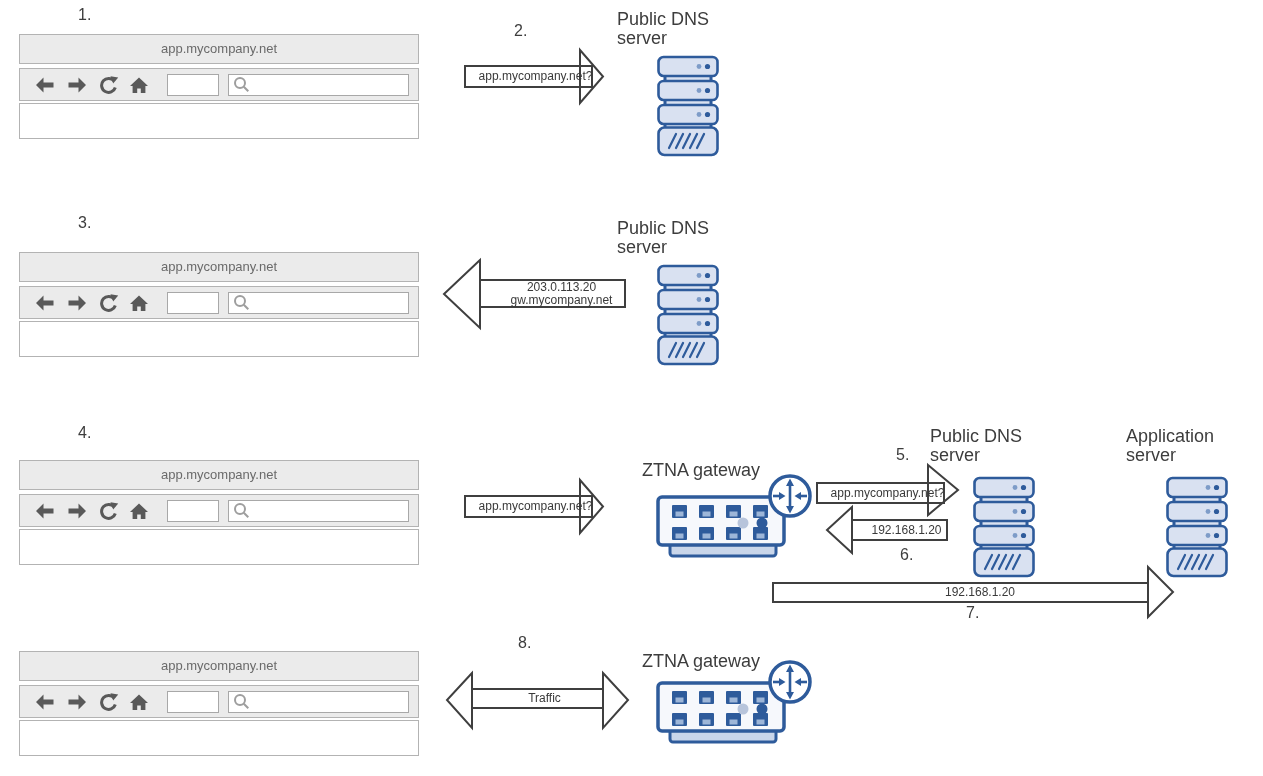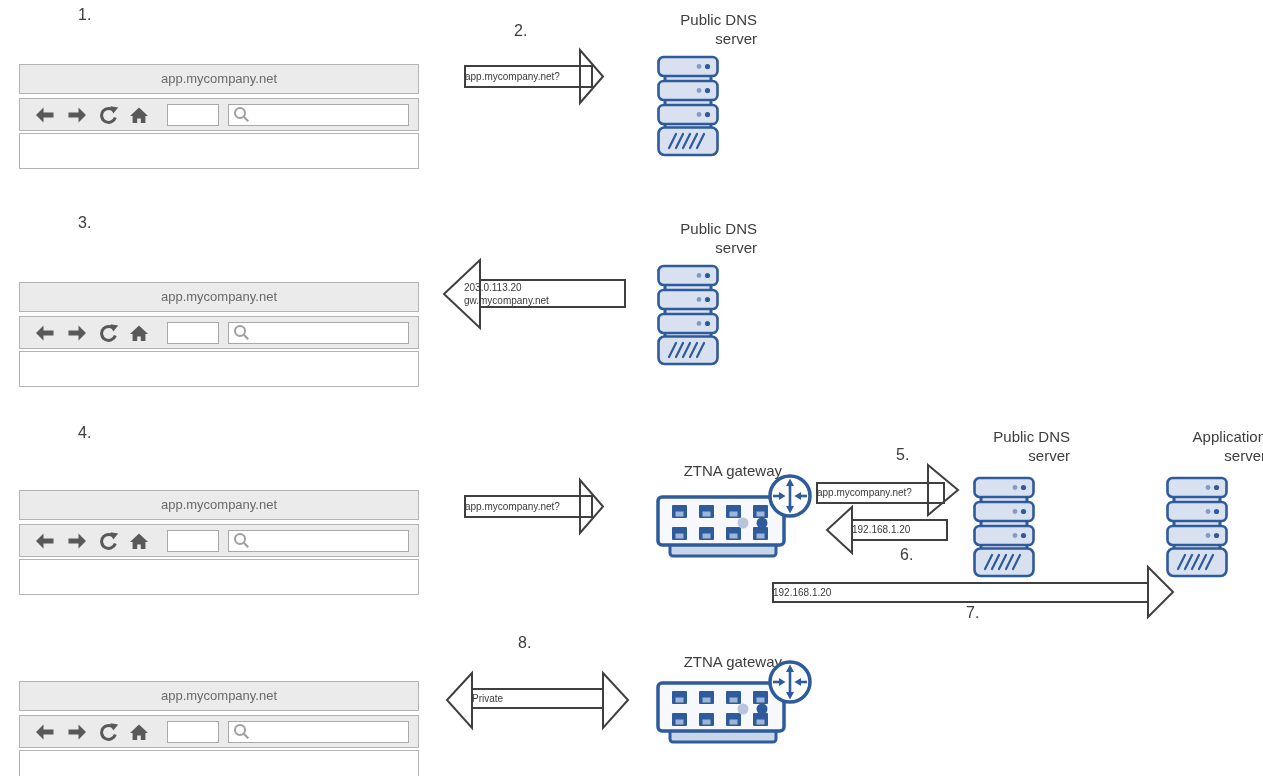--- a/index.html
+++ b/index.html
@@ -4,37 +4,37 @@
 <style>
   html,body{margin:0;padding:0;background:#ffffff;}
   body{width:1263px;height:776px;position:relative;overflow:hidden;
        font-family:"Liberation Sans", sans-serif;color:#3a3a3a;}
   .abs{position:absolute;}
 
   
   .step-num{position:absolute;font-size:16px;color:#3d3d3d;}
 
   
-  .node-label{position:absolute;width:140px;text-align:right;font-size:15px;line-height:19px;color:#3d3d3d;}
+  .node-label{position:absolute;width:140px;text-align:left;font-size:18px;line-height:19px;color:#3d3d3d;}
 
   
-  .browser{position:absolute;left:19px;width:400px;margin-top:30px;}
+  .browser{position:absolute;left:19px;width:400px;}
   .b1{top:34px}.b3{top:252px}.b4{top:460px}.b8{top:651px}
   .bw-title{height:28px;background:#ebebeb;border:1px solid #b3b3b3;
             text-align:center;line-height:28px;font-size:13px;color:#6a6a6a;}
   .bw-toolbar{margin-top:4px;height:31px;background:#ebebeb;border:1px solid #b3b3b3;
               display:flex;align-items:center;padding:0 9px;}
   .tbi{display:inline-flex;margin:0 5px;}
   .bw-addr{width:50px;height:20px;background:#fff;border:1px solid #a8a8a8;margin-left:13px;}
   .bw-search{flex:1;height:20px;background:#fff;border:1px solid #a8a8a8;margin-left:9px;
              display:flex;align-items:center;padding-left:4px;}
   .bw-content{margin-top:2px;height:34px;background:#fff;border:1px solid #b3b3b3;}
 
   
-  .arrow-label{position:absolute;font-size:10px;color:#3a3a3a;}
+  .arrow-label{position:absolute;font-size:12px;color:#3a3a3a;text-align:center;margin-left:7px;}
   .lh21{line-height:21px}.lh20{line-height:20px}.lh19{line-height:19px}.lh13{line-height:13px}
 
   #arrow-layer{position:absolute;left:0;top:0;}
   svg{display:block;}
 </style>
 </head>
 <body>
 
 <div class="step-num" style="left:78px;top:6px">1.</div>
 <div class="step-num" style="left:514px;top:22px">2.</div>
@@ -440,13 +440,13 @@
 
 <div class="arrow-label lh21" style="left:465px;top:66px;width:127px">app.mycompany.net?</div>
 <div class="arrow-label lh13" style="left:464px;top:281px;width:181px">
   <div>203.0.113.20</div>
     <div>gw.mycompany.net</div>
 </div>
 <div class="arrow-label lh21" style="left:465px;top:496px;width:127px">app.mycompany.net?</div>
 <div class="arrow-label lh20" style="left:817px;top:483px;width:127px">app.mycompany.net?</div>
 <div class="arrow-label lh20" style="left:852px;top:520px;width:95px">192.168.1.20</div>
 <div class="arrow-label lh19" style="left:773px;top:583px;width:400px">192.168.1.20</div>
-<div class="arrow-label lh19" style="left:472px;top:689px;width:131px">Private</div>
+<div class="arrow-label lh19" style="left:472px;top:689px;width:131px">Traffic</div>
 
 </body></html>

